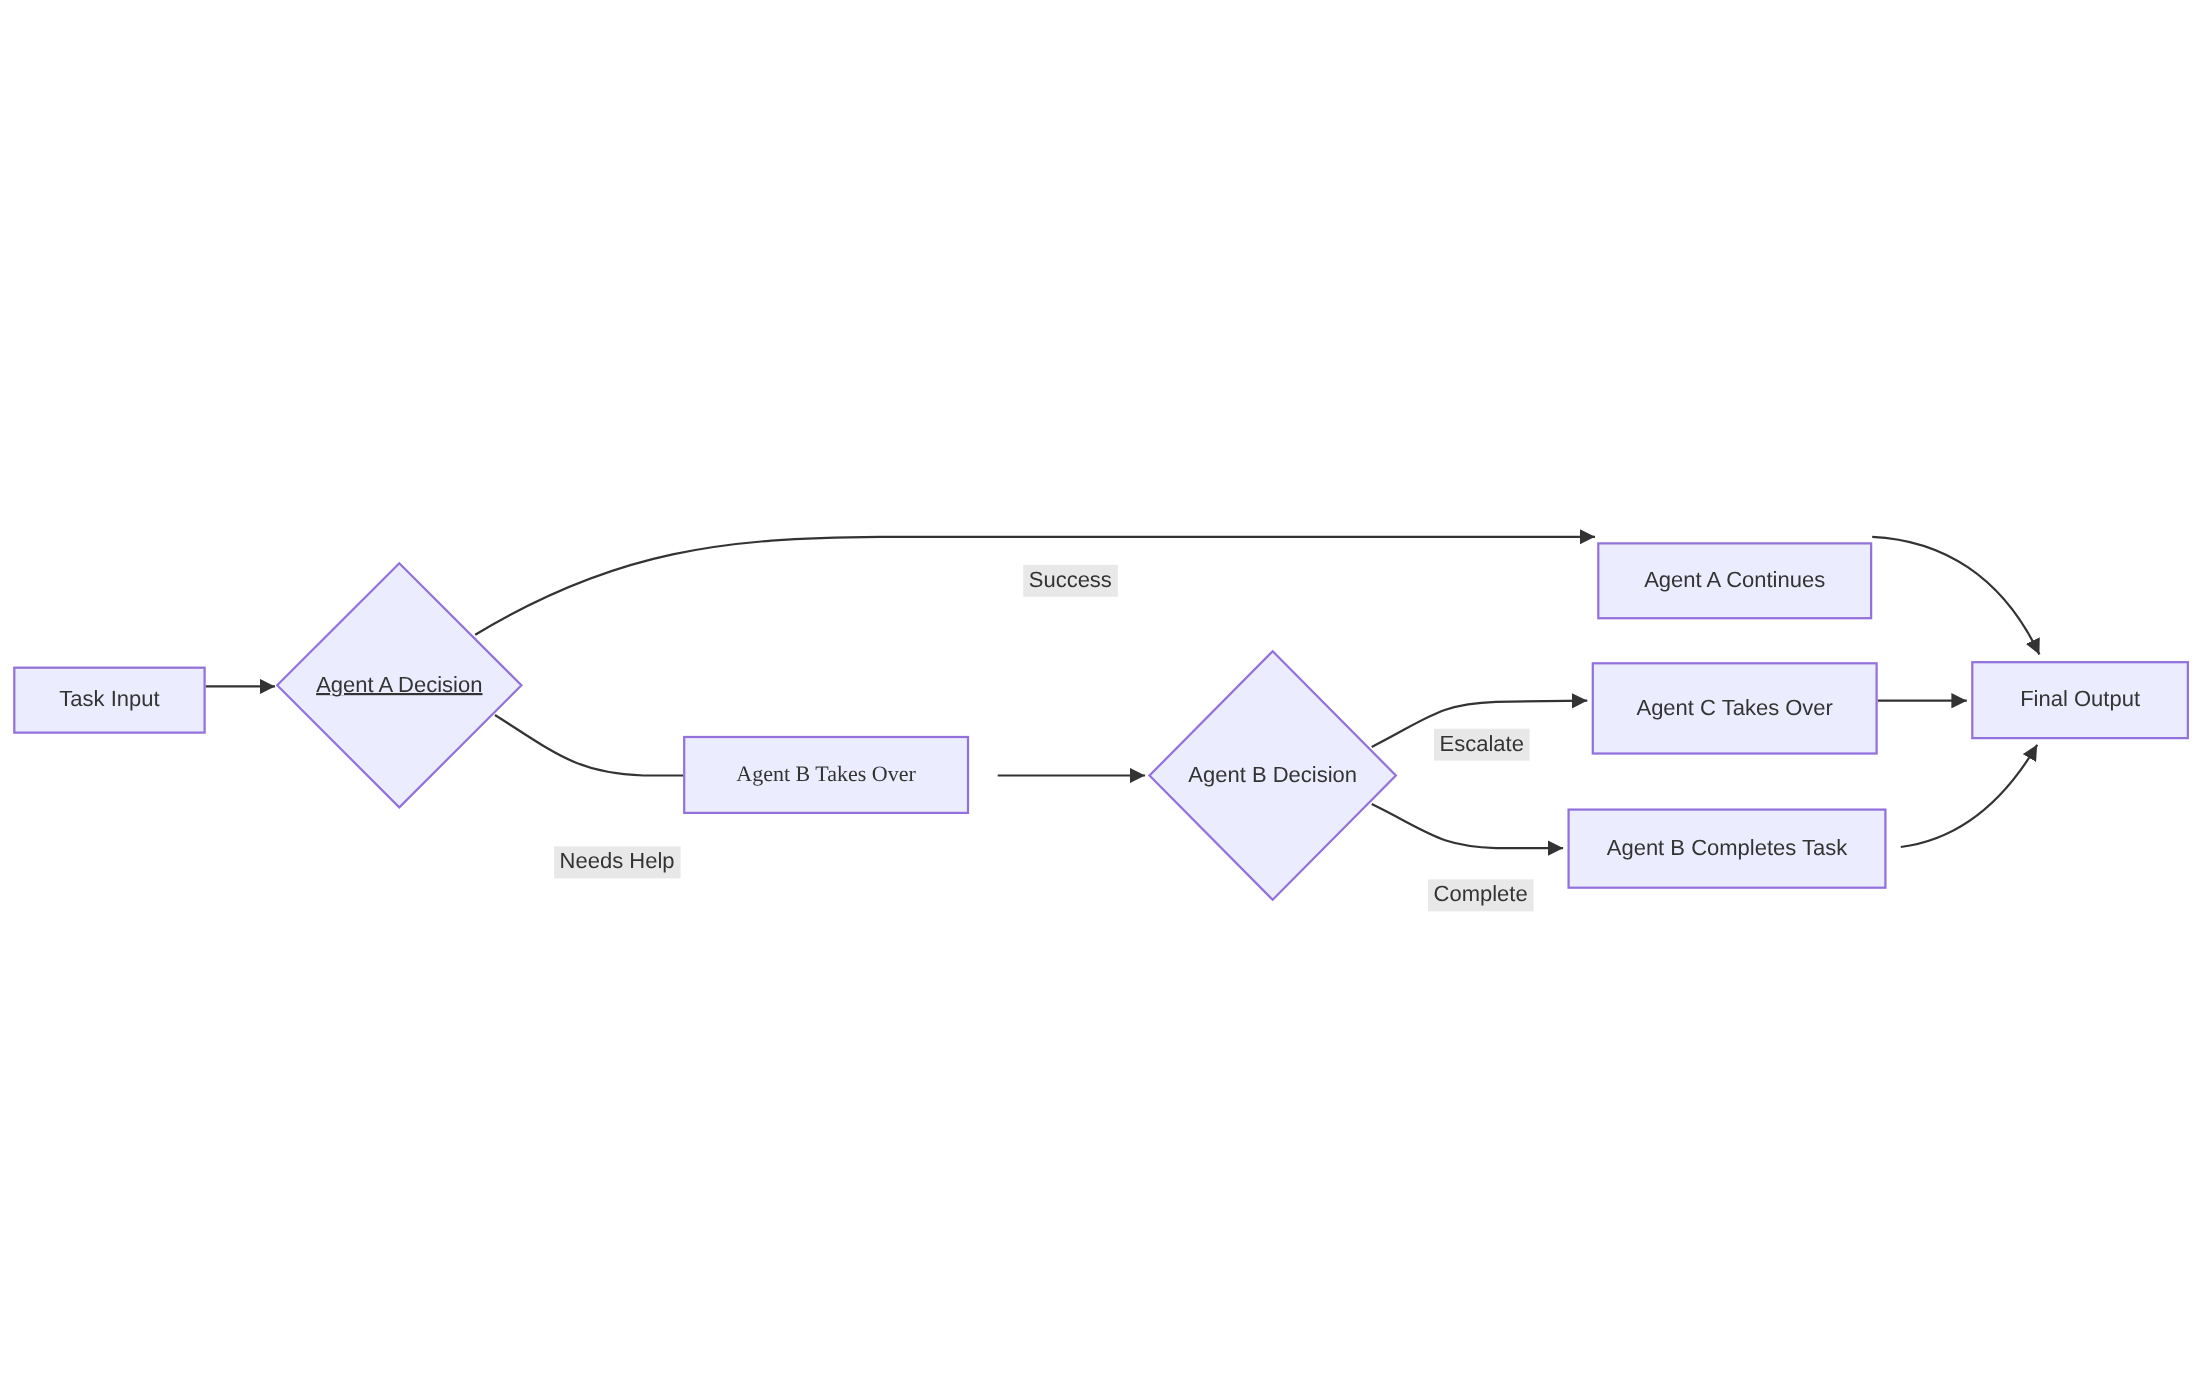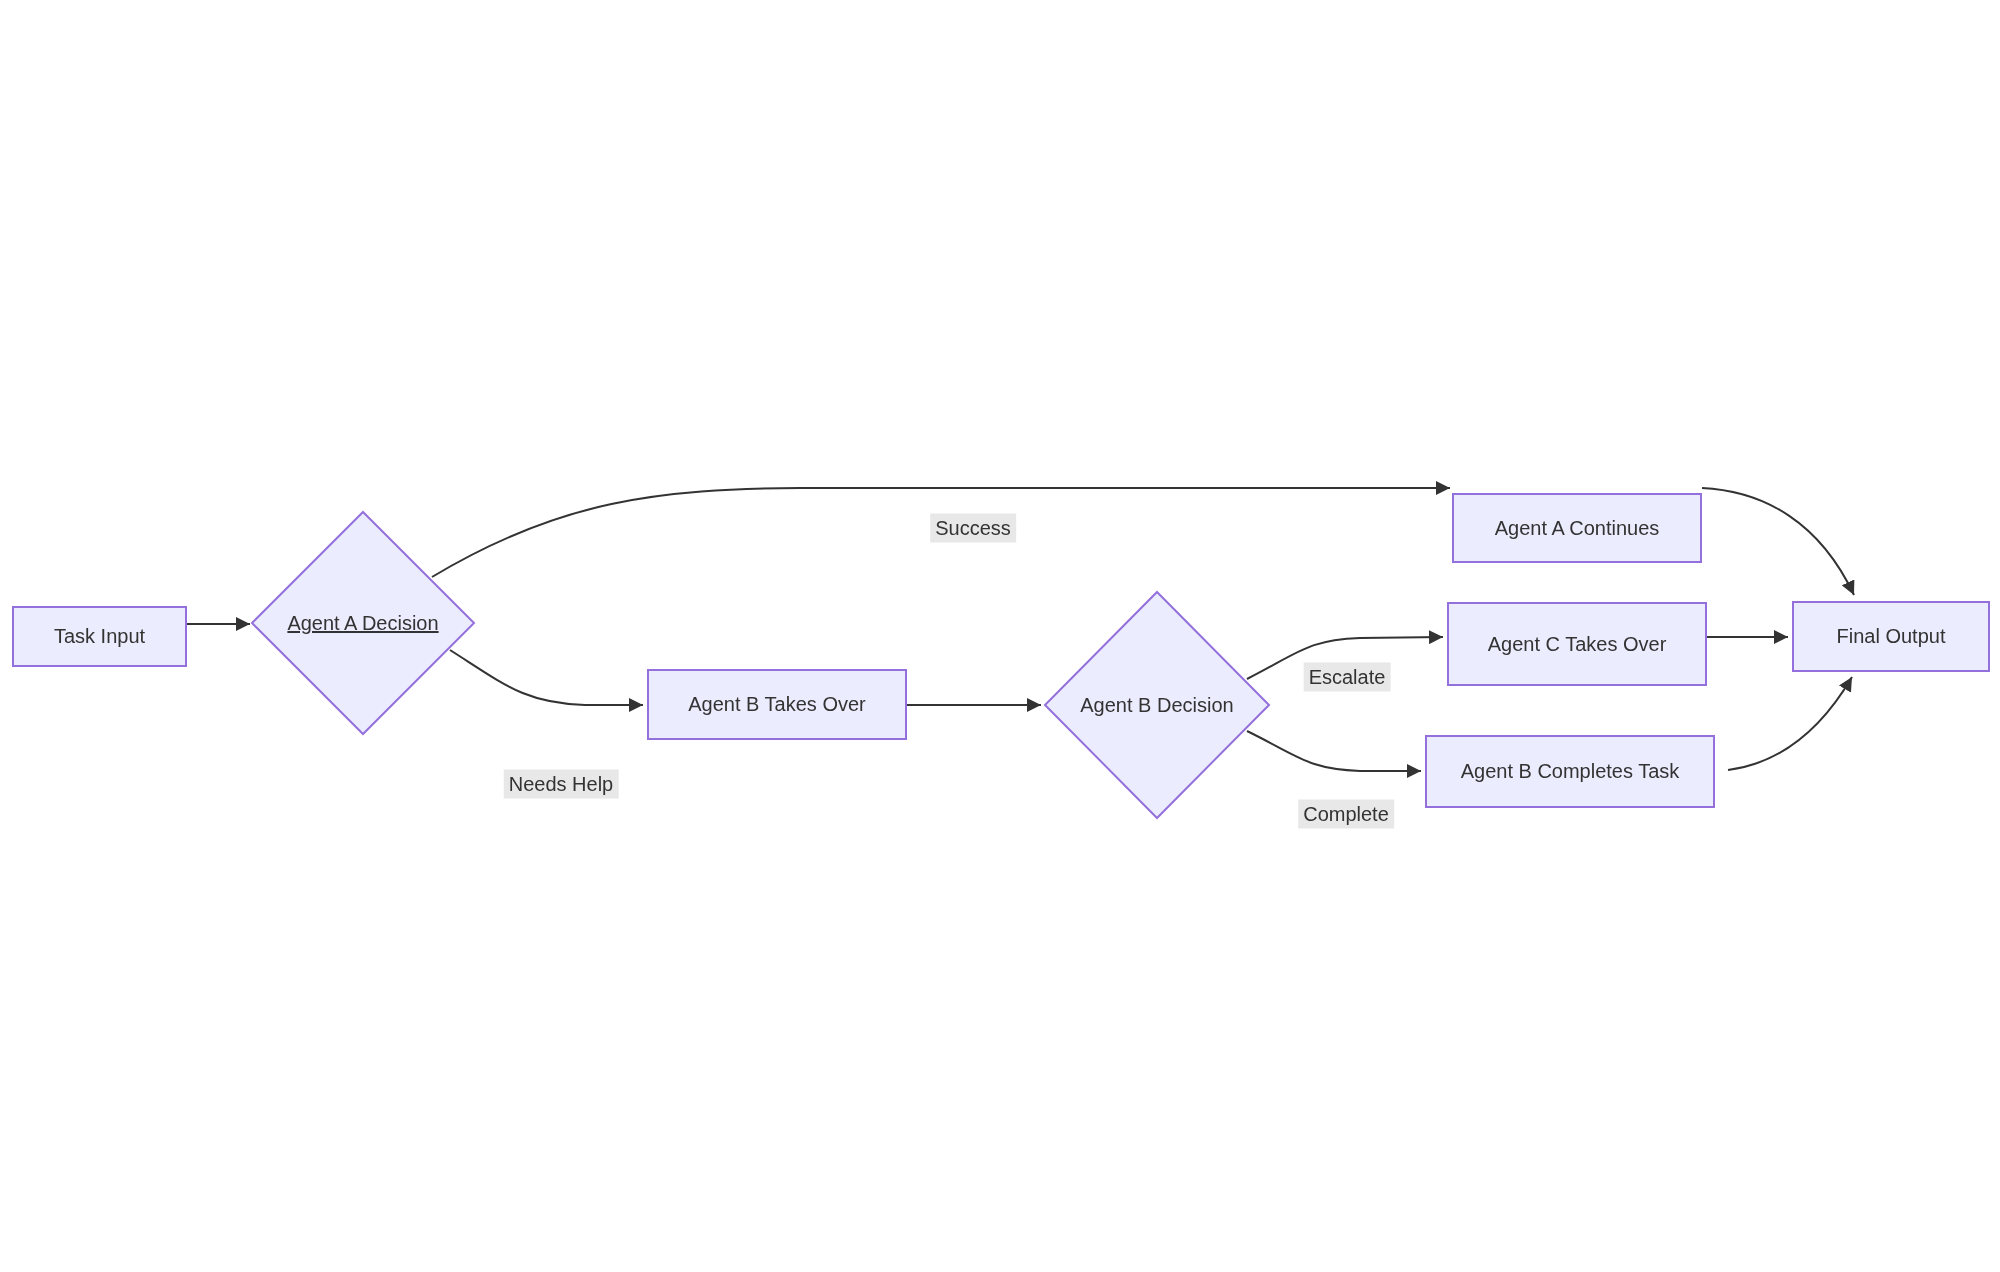--- a/index.html
+++ b/index.html
@@ -92,21 +92,21 @@
     <path class="edge" d="M1728,770 C1782,763 1822,728 1852,677" marker-end="url(#arrowhead)"></path>
 
     <polygon class="diamond" points="363,512 474,623 363,734 252,623"></polygon>
     <polygon class="diamond" points="1157,592 1269,705 1157,818 1045,705"></polygon>
   </svg>
 
   <div class="node" style="left:12px; top:590px; width:175px; height:61px;margin-top:16px;">
     <span>Task Input</span>
   </div>
 
-  <div class="node" style="left:647px; top:669px; width:260px; height:71px;">
+  <div class="node" style="left:621px; top:669px; width:260px; height:71px;font-family:Liberation Serif, serif;">
     <span>Agent B Takes Over</span>
   </div>
 
   <div class="node" style="left:1452px; top:453px; width:250px; height:70px;margin-top:40px;">
     <span>Agent A Continues</span>
   </div>
 
   <div class="node" style="left:1447px; top:602px; width:260px; height:84px;">
     <span>Agent C Takes Over</span>
   </div>

